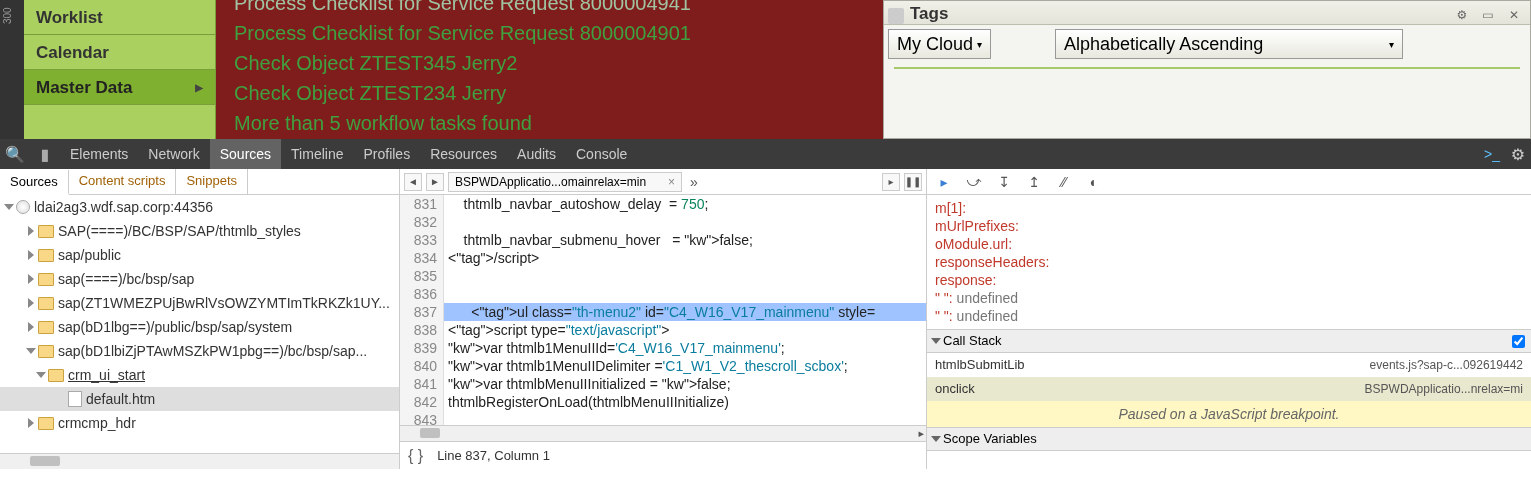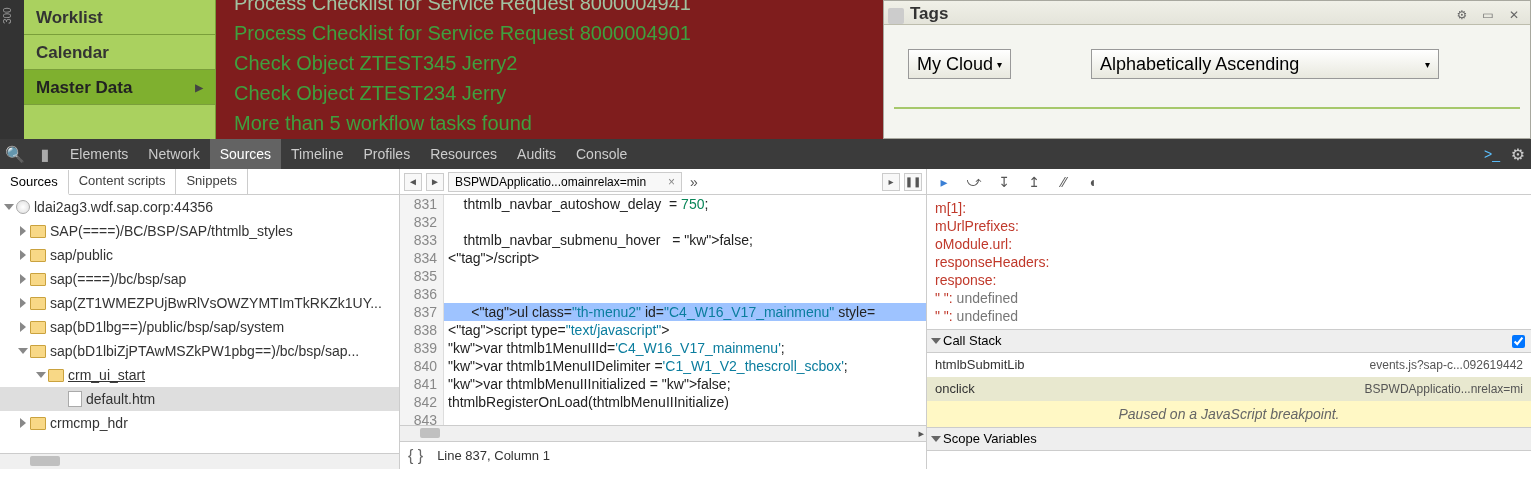--- a/index.html
+++ b/index.html
@@ -14,46 +14,46 @@
 .arrow-right { font-size: 10px; color: #444; }
 .main-content { flex: 1; padding: 0 18px; background: #7f1d1d; }
 .link-line { height: 30px; line-height: 30px; color: #3fa03f; font-size: 20px; white-space: nowrap; overflow: hidden; }
 .link-line:first-child { color: #a1c3a1; margin-top:-12px;}
 
 .tags-panel { position: absolute; left: 883px; top: 0; width: 648px; height: 139px; background: #f4f5f0; border: 1px solid #a8a89f; }
 .tags-header { height: 24px; background: linear-gradient(#f0f0e8,#e4e4da); display:flex; align-items:flex-end; padding:0 4px; border-bottom:1px solid #bdbdad; }
 .tags-header .tag-icon { width:16px; height:16px; background:#ccc; margin-right:6px; border-radius:2px; }
 .tags-header .tag-title { font-weight:bold; font-size:17px; color:#333; flex:1; }
 .tags-header .win-btn { width:24px; height:18px; margin-left:2px; display:flex; align-items:center; justify-content:center; color:#666; cursor:pointer; font-size:12px;}
-.tags-body { padding: 24px; display:flex; gap:80px; }
+.tags-body { padding: 4px; display:flex; gap:64px; }
 .dropdown { height:30px; background:linear-gradient(#fff,#e8e8de); border:1px solid #999; padding:0 8px; font-size:18px; display:flex; align-items:center; cursor:pointer; }
 .dropdown .caret { margin-left:4px; font-size:10px;}
 .dropdown.big { width:348px; justify-content:space-between; overflow:hidden;}
 .tags-rule { margin: 4px 10px 0 10px; height:2px; background:#a6c86b; }
 
 
 .devtools { position:absolute; left:0; top:139px; width:1531px; height:363px; background:#fff; }
 .dt-toolbar { height:30px; background:#3b3b3b; display:flex; align-items:center; color:#ccc; font-size:14px; }
 .dt-toolbar .dt-icon { width:30px; text-align:center; font-size:16px; cursor:pointer; color:#aaa; }
 .dt-tab { padding:0 10px; height:30px; line-height:30px; cursor:pointer; }
 .dt-tab.active { background:#636363; color:#fff; }
 .dt-toolbar .spacer { flex:1; }
 .dt-gear { width:26px; text-align:center; cursor:pointer; font-size:16px;}
 .dt-drawer { width:26px; text-align:center; cursor:pointer; color:#5cc1ff; font-size:14px;}
 
 .dt-body { display:flex; height:300px; }
 
 
 .col1 { width:400px; border-right:1px solid #ccc; display:flex; flex-direction:column; }
 .col1-tabs { height:26px; display:flex; border-bottom:1px solid #ccc; }
-.col1-tabs .tab { padding:4px 10px; font-size:13px; border-right:1px solid #ccc; cursor:pointer; color:#404040; }
+.col1-tabs .tab { padding:4px 10px; font-size:13px; border-right:1px solid #ccc; cursor:pointer; color:#a16207; }
 .col1-tabs .tab.active { background:#fff; color:#000; border-bottom:2px solid #fff; position:relative; top:1px; }
 .col1-tree { flex:1; overflow:auto; font-size:14px; color:#333; }
 .tree-row { height:24px; line-height:24px; white-space:nowrap; padding-left:6px; display:flex; align-items:center; gap:4px; cursor:pointer;}
-.tree-row.l1 { padding-left:20px; }
+.tree-row.l1 { padding-left:28px; }
 .tree-row.l2 { padding-left:38px;text-decoration:underline; }
 .tree-row.l3 { padding-left:58px; }
 .tree-row.sel { background:#dedede; }
 .tri { display:inline-block; width:0;height:0; border-top:5px solid transparent; border-bottom:5px solid transparent; border-left:6px solid #888;}
 .tri.open { transform:rotate(90deg); }
 .folder { width:16px; height:13px; background:#f8d886; border:1px solid #caa23e; border-radius:1px; display:inline-block;}
 .globe { width:14px; height:14px; border:1px solid #aaa; border-radius:50%; display:inline-block; background:radial-gradient(#fff,#ddd);}
 .file { width:14px; height:16px; background:#fff; border:1px solid #aaa; display:inline-block; position:relative;}
 .hscroll { height:16px; background:#f0f0f0; border-top:1px solid #ccc; position:relative;}
 .hscroll .thumb{ position:absolute; left:30px; top:2px; height:10px; width:30px; background:#c0c0c0; border-radius:2px;}

